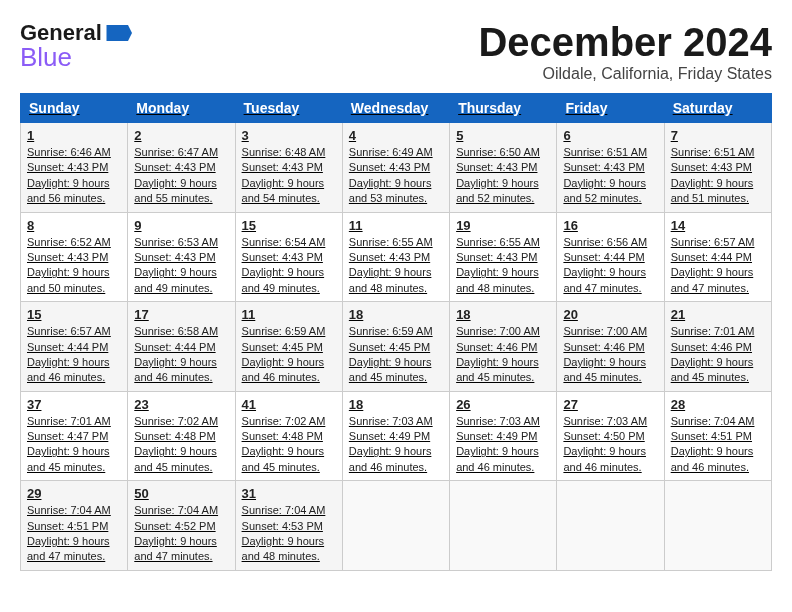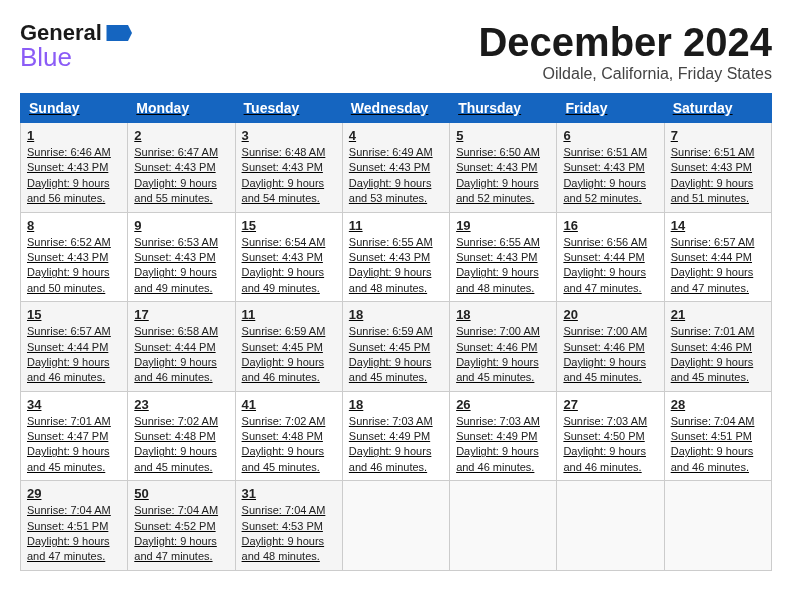--- a/index.html
+++ b/index.html
@@ -207,21 +207,21 @@
         <div class="cell-info">Sunrise: 7:00 AM<br>Sunset: 4:46 PM<br>Daylight: 9 hours<br>and 45 minutes.</div>
       </td>
       <td>
         <span class="day-number">21</span>
         <div class="cell-info">Sunrise: 7:01 AM<br>Sunset: 4:46 PM<br>Daylight: 9 hours<br>and 45 minutes.</div>
       </td>
     </tr>
 
     <tr>
       <td>
-        <span class="day-number">34</span>
+        <span class="day-number">37</span>
         <div class="cell-info">Sunrise: 7:01 AM<br>Sunset: 4:47 PM<br>Daylight: 9 hours<br>and 45 minutes.</div>
       </td>
       <td>
         <span class="day-number">23</span>
         <div class="cell-info">Sunrise: 7:02 AM<br>Sunset: 4:48 PM<br>Daylight: 9 hours<br>and 45 minutes.</div>
       </td>
       <td>
         <span class="day-number">41</span>
         <div class="cell-info">Sunrise: 7:02 AM<br>Sunset: 4:48 PM<br>Daylight: 9 hours<br>and 45 minutes.</div>
       </td>

